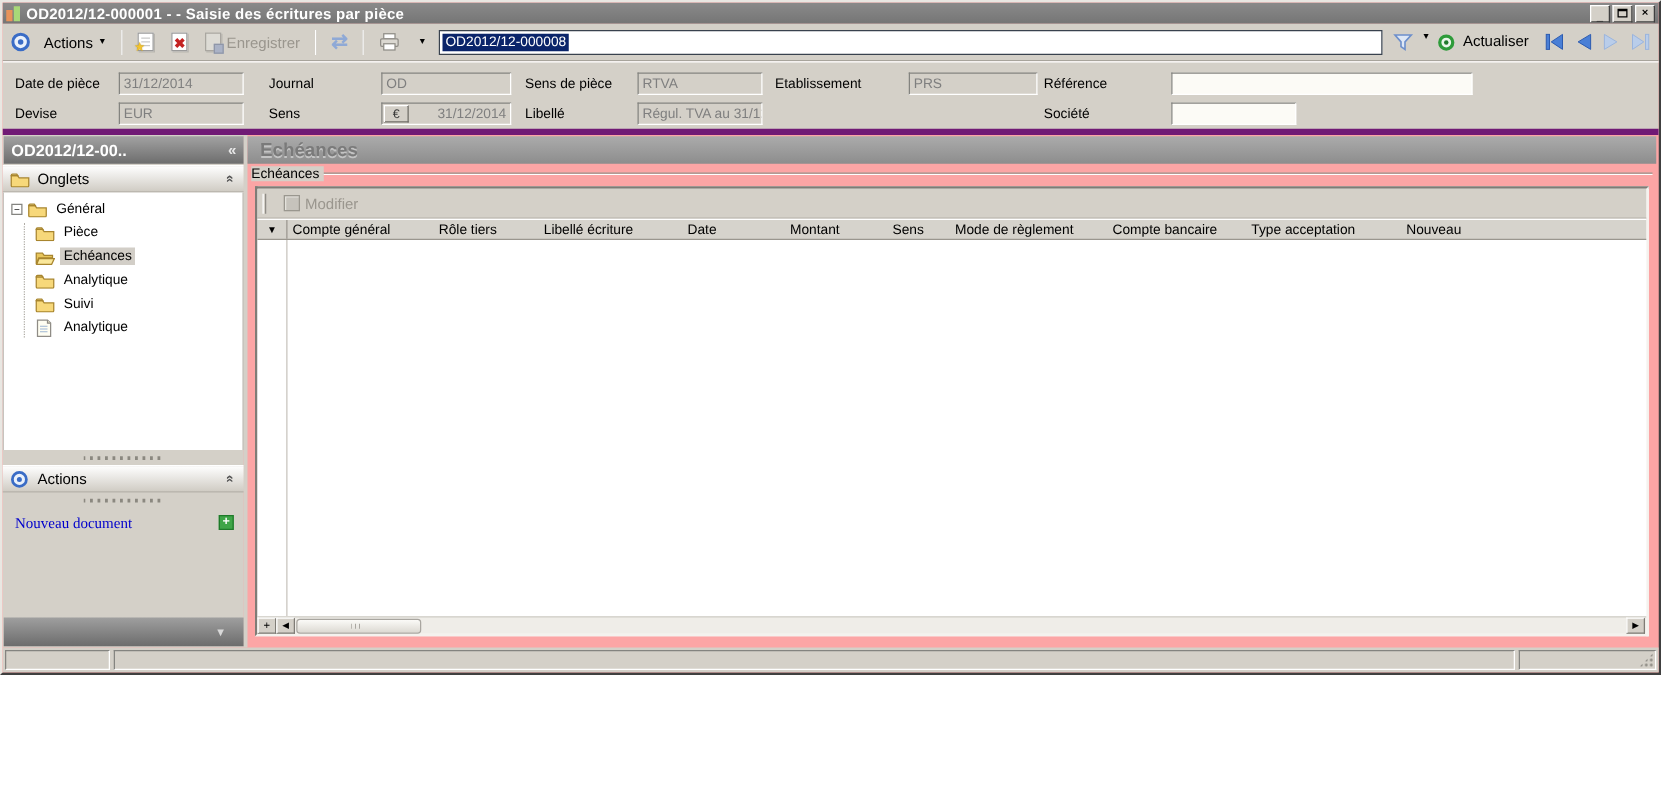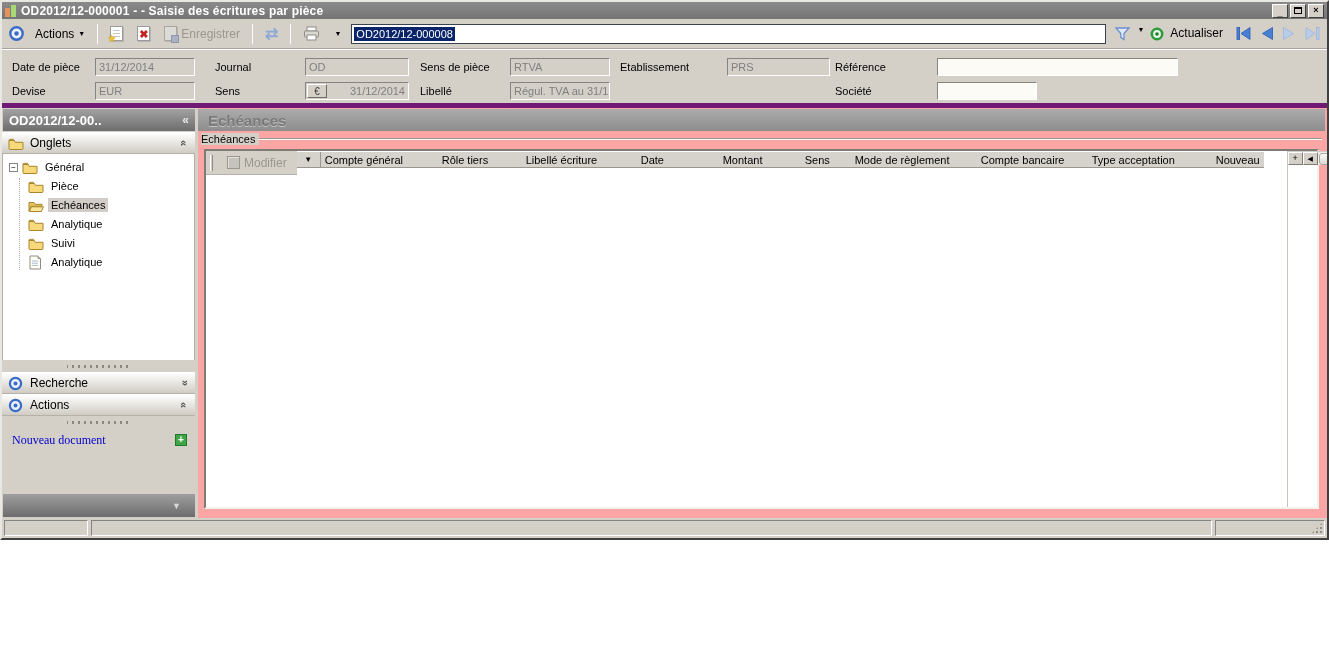--- a/index.html
+++ b/index.html
@@ -90,21 +90,21 @@
   
   .vsplit { width:3px; background:#d4d0c8; flex:0 0 auto; }
 
   
   .content { flex:1 1 auto; display:flex; flex-direction:column; min-width:0; padding:0 2px 0 0; }
   .content-header { height:22px; margin-top:1px; background:linear-gradient(#ababab,#8d8d8d); display:flex; align-items:center; padding:0 10px; }
   .content-header .ch-title { font-size:15px; font-weight:bold; color:#7a7a7a; text-shadow:0 1px 0 #c4c4c4; }
   .group-label-row { position:relative; height:14px; margin-top:1px; }
   .group-label-row .gl-text { position:absolute; left:3px; top:1px; font-size:11px; background:#d4d0c8; padding-right:4px; z-index:2; }
   .group-label-row .gl-line { position:absolute; left:60px; right:3px; top:6px; border-top:1px solid #9a968e; box-shadow:0 1px 0 #fff; }
-  .table-panel { flex:1 1 auto; margin:3px 6px 9px 6px; background:#fff; border-top:2px solid #7f7c76; border-left:2px solid #7f7c76; border-bottom:2px solid #f4f2ee; border-right:2px solid #f4f2ee; display:flex; flex-direction:row; min-height:0; }
+  .table-panel { flex:1 1 auto; margin:3px 6px 9px 6px; background:#fff; border-top:2px solid #7f7c76; border-left:2px solid #7f7c76; border-bottom:2px solid #f4f2ee; border-right:2px solid #f4f2ee; display:flex; flex-direction:column; min-height:0; }
   .table-toolbar { height:24px; background:#d4d0c8; border-bottom:1px solid #b5b1a9; display:flex; align-items:center; gap:8px; padding:0 6px 0 4px; flex:0 0 auto; }
   .tt-grip { width:3px; height:16px; border-left:1px solid #fff; border-right:1px solid #8f8c86; margin-right:2px; }
   .icon-notebook { width:13px; height:13px; background:#c6c3bc; border:1px solid #9a978f; box-shadow:inset 1px 1px 0 #e4e2dc; }
   .table-header { height:17px; background:#d6d3cc; border-top:1px solid #fff; border-bottom:1px solid #9a968e; display:flex; align-items:center; flex:0 0 auto; font-size:11px; }
   .th { padding:0 4px; white-space:nowrap; overflow:hidden; flex:0 0 auto; }
   .th-arrow { width:24px; flex:0 0 auto; text-align:center; border-right:1px solid #9a968e; align-self:stretch; display:flex; align-items:center; justify-content:center; }
   .th-arrow .glyph { font-size:8px; }
   .w1{width:117px}.w2{width:84px}.w3{width:115px}.w4{width:82px}.w5{width:82px}.w6{width:50px}.w7{width:126px}.w8{width:111px}.w9{width:124px}.w10{flex:1 1 auto}
   .table-body { flex:1 1 auto; background:#fff; display:flex; min-height:0; }
   .tb-gutter { width:24px; border-right:1px solid #c7c4bd; }
@@ -342,30 +342,20 @@
                   <path d="M4 6 h6 M4 8.2 h6 M4 10.4 h6" stroke="#9fb6d4" stroke-width=".9"></path>
                 </svg>
             </span>
             <span class="tlabel">Analytique</span>
           </div>
         </div>
       </div>
 
       <div class="splitter-dots"></div>
 
-      <div class="panel-hd">
-        <span class="ticon">
-          <svg width="15" height="15">
-              <circle cx="7.5" cy="7.5" r="5.6" fill="#eaf1fb" stroke="#3a6cc6" stroke-width="2.2"></circle>
-              <circle cx="7.5" cy="7.5" r="2" fill="#3a6cc6"></circle>
-            </svg>
-        </span>
-        <span class="hd-label">Recherche</span>
-        <span class="dchev down">«</span>
-      </div>
 
       <div class="panel-hd">
         <span class="ticon">
           <svg width="15" height="15">
               <circle cx="7.5" cy="7.5" r="5.6" fill="#eaf1fb" stroke="#3a6cc6" stroke-width="2.2"></circle>
               <circle cx="7.5" cy="7.5" r="2" fill="#3a6cc6"></circle>
             </svg>
         </span>
         <span class="hd-label">Actions</span>
         <span class="dchev up">«</span>

